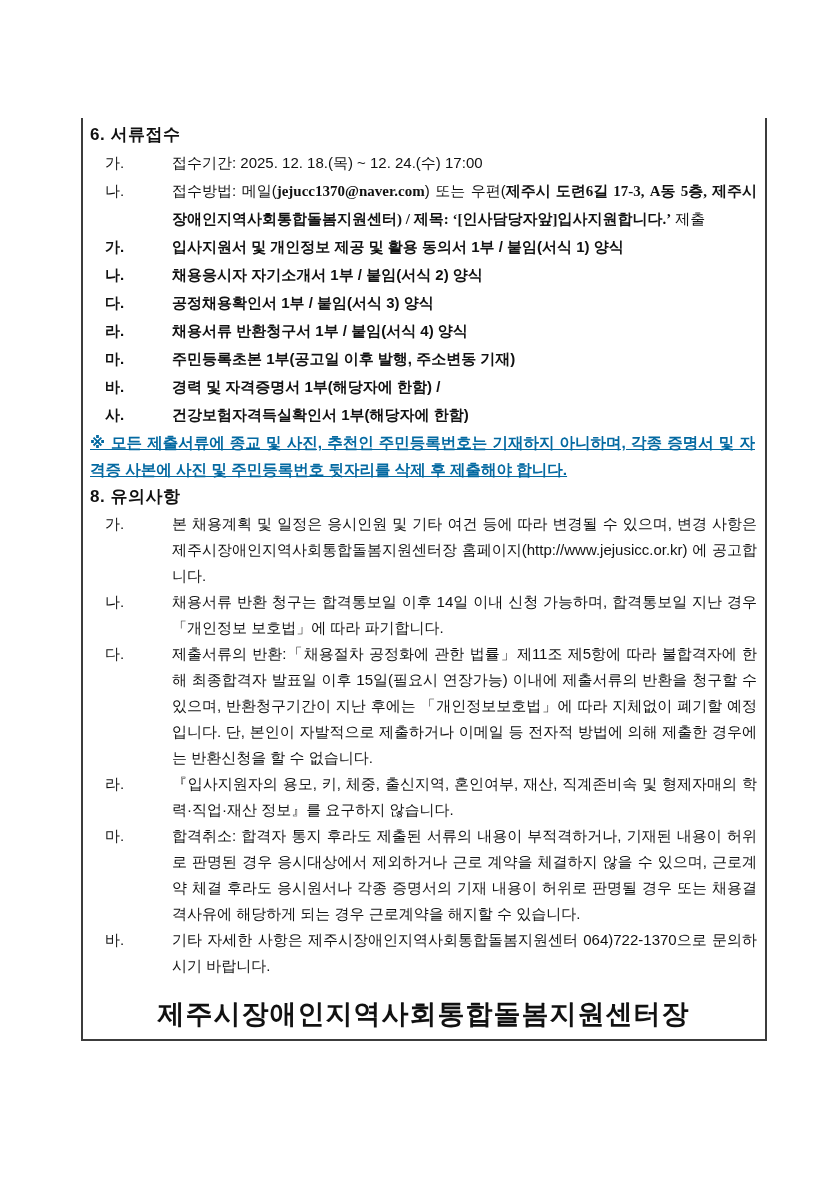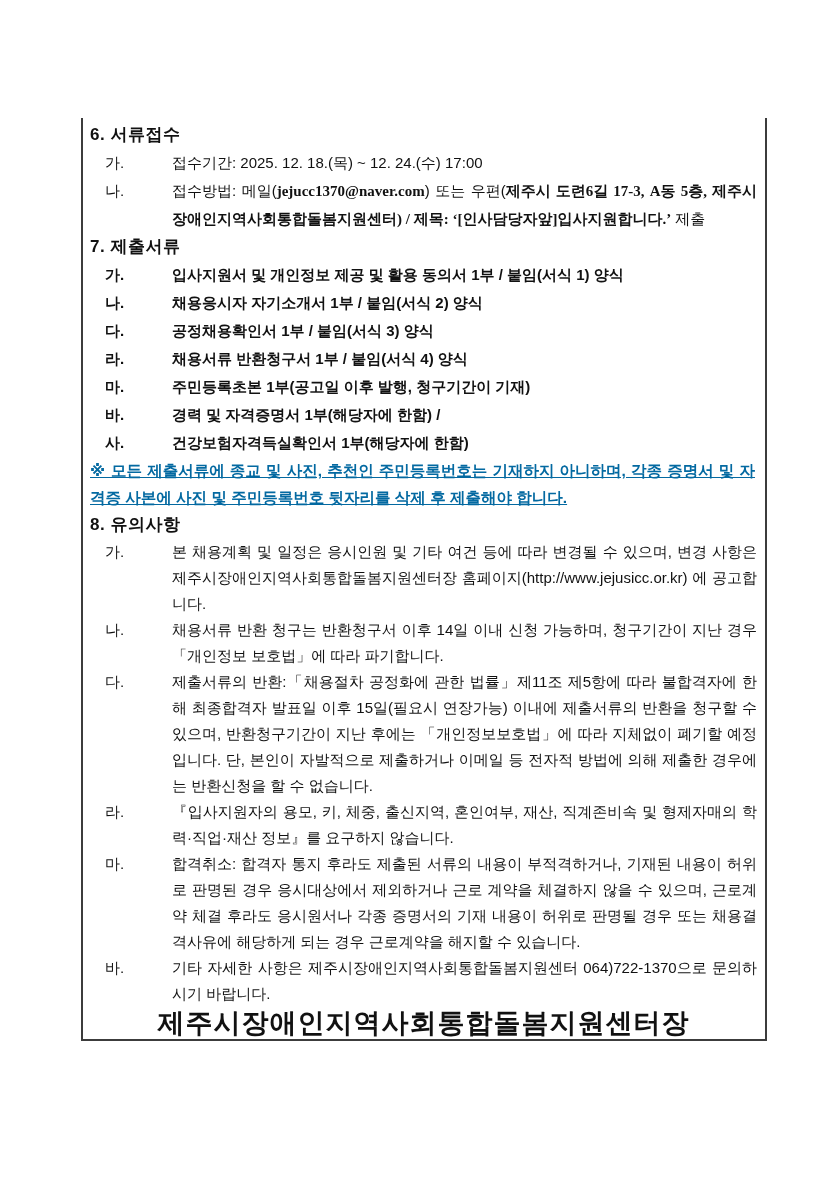--- a/index.html
+++ b/index.html
@@ -69,41 +69,40 @@
       <span class="text">접수기간: 2025. 12. 18.(목) ~ 12. 24.(수) 17:00</span>
     </div>
 
     <div class="item">
       <span class="label">나.</span>
       <span class="text"><span>접수방법: 메일(</span><span class="bold">jejucc1370@naver.com</span><span>) 또는 우편(</span><span class="bold">제주시 도련6길 17-3, A동 5층, 제주시장애인지역사회통합돌봄지원센터) / 제목: ‘[인사담당자앞]입사지원합니다.’</span><span> 제출</span></span>
     </div>
   </div>
 
   <div class="section sec7">
-    <div class="sec-header">7. 제출서류</div>
 
     <div class="item">
       <span class="label">가.</span>
       <span class="text">입사지원서 및 개인정보 제공 및 활용 동의서 1부 / 붙임(서식 1) 양식</span>
     </div>
     <div class="item">
       <span class="label">나.</span>
       <span class="text">채용응시자 자기소개서 1부 / 붙임(서식 2) 양식</span>
     </div>
     <div class="item">
       <span class="label">다.</span>
       <span class="text">공정채용확인서 1부 / 붙임(서식 3) 양식</span>
     </div>
     <div class="item">
       <span class="label">라.</span>
       <span class="text">채용서류 반환청구서 1부 / 붙임(서식 4) 양식</span>
     </div>
     <div class="item">
       <span class="label">마.</span>
-      <span class="text">주민등록초본 1부(공고일 이후 발행, 청구기간이 기재)</span>
+      <span class="text">주민등록초본 1부(공고일 이후 발행, 주소변동 기재)</span>
     </div>
     <div class="item">
       <span class="label">바.</span>
       <span class="text">경력 및 자격증명서 1부(해당자에 한함) /</span>
     </div>
     <div class="item">
       <span class="label">사.</span>
       <span class="text">건강보험자격득실확인서 1부(해당자에 한함)</span>
     </div>
   </div>
@@ -112,21 +111,21 @@
 
   <div class="section sec8">
     <div class="sec-header">8. 유의사항</div>
 
     <div class="item">
       <span class="label">가.</span>
       <span class="text">본 채용계획 및 일정은 응시인원 및 기타 여건 등에 따라 변경될 수 있으며, 변경 사항은 제주시장애인지역사회통합돌봄지원센터장 홈페이지(http://www.jejusicc.or.kr) 에 공고합니다.</span>
     </div>
     <div class="item">
       <span class="label">나.</span>
-      <span class="text">채용서류 반환 청구는 반환청구서 이후 14일 이내 신청 가능하며, 청구기간이 지난 경우 「개인정보 보호법」에 따라 파기합니다.</span>
+      <span class="text">채용서류 반환 청구는 합격통보일 이후 14일 이내 신청 가능하며, 합격통보일 지난 경우 「개인정보 보호법」에 따라 파기합니다.</span>
     </div>
     <div class="item">
       <span class="label">다.</span>
       <span class="text">제출서류의 반환:「채용절차 공정화에 관한 법률」제11조 제5항에 따라 불합격자에 한해 최종합격자 발표일 이후 15일(필요시 연장가능) 이내에 제출서류의 반환을 청구할 수 있으며, 반환청구기간이 지난 후에는 「개인정보보호법」에 따라 지체없이 폐기할 예정입니다. 단, 본인이 자발적으로 제출하거나 이메일 등 전자적 방법에 의해 제출한 경우에는 반환신청을 할 수 없습니다.</span>
     </div>
     <div class="item">
       <span class="label">라.</span>
       <span class="text">『입사지원자의 용모, 키, 체중, 출신지역, 혼인여부, 재산, 직계존비속 및 형제자매의 학력·직업·재산 정보』를 요구하지 않습니다.</span>
     </div>
     <div class="item">

